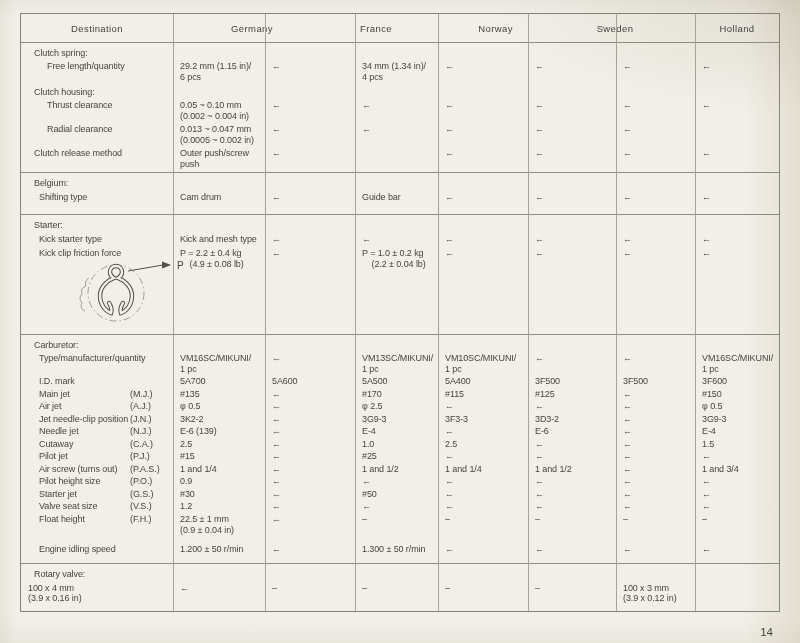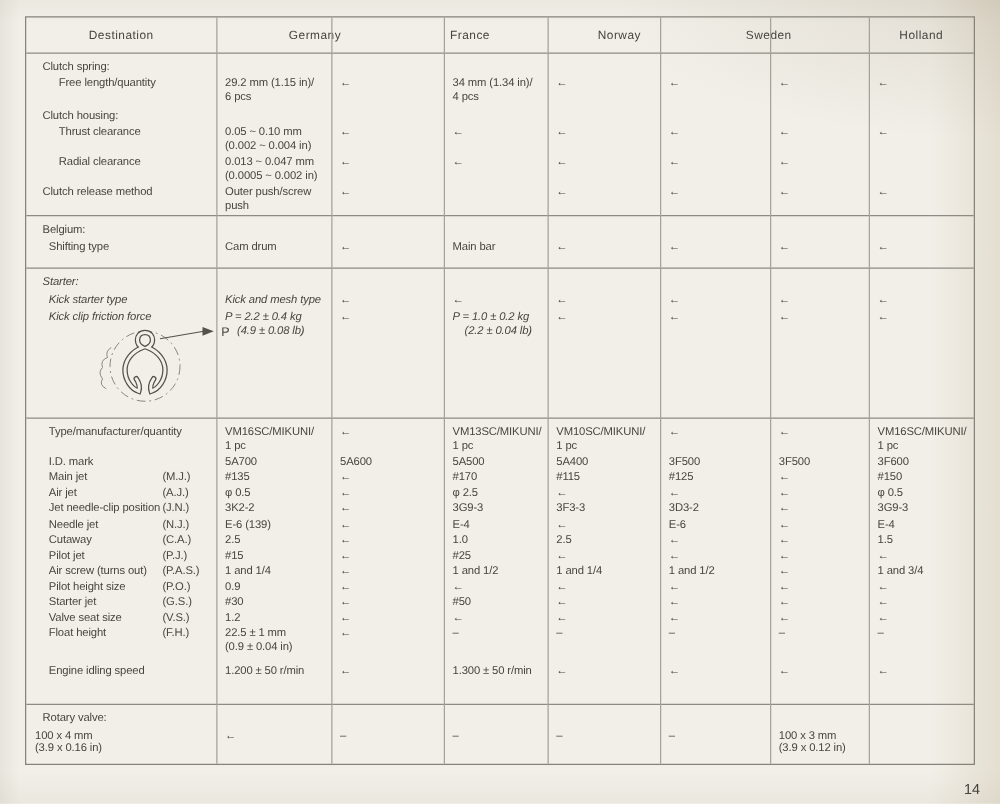--- a/index.html
+++ b/index.html
@@ -14,37 +14,37 @@
       #f2efe8;
   }
   .spec-table { position:absolute; left:20px; top:13px; width:760px; height:599px; border:1px solid #85837a; }
   .vline { position:absolute; top:0; bottom:0; width:1px; background:#a5a298; z-index:1; }
   .v1{left:152px}.v2{left:244px}.v3{left:334px}.v4{left:417px}.v5{left:507px}.v6{left:595px}.v7{left:674px}
   .header-row { display:grid; grid-template-columns:152px 92px 90px 83px 90px 88px 79px 86px; height:28px; align-items:center;gap:33px; }
   .header-cell { text-align:center; font-size:9.5px; letter-spacing:.4px; color:#44433e; }
   .section { border-top:1px solid #8e8c82; padding-top:5px; position:relative; }
   [data-section="clutch"]    { min-height:127px; }
   [data-section="shifter"]   { min-height:42px; }
-  [data-section="starter"]   { min-height:120px;font-style:italic; }
+  [data-section="starter"]   { min-height:120px; }
   [data-section="carburetor"]{ min-height:229px; }
   [data-section="rotary"]    { min-height:52px; }
   .row { display:grid; grid-template-columns:152px 92px 90px 83px 90px 88px 79px 86px; margin-bottom:3px; }
   [data-section="clutch"] .row { margin-bottom:2px; }
   [data-section="clutch"] .row-2 { margin-top:4px; }
   [data-section="carburetor"] .row { margin-bottom:1.5px; }
   [data-section="carburetor"] .row-14 { margin-top:8px; }
   [data-section="rotary"] .valcell { line-height:10px; }
   .cell { font-size:9px; line-height:11px; letter-spacing:-0.1px; white-space:pre-wrap; }
   .valcell { padding-left:7px; padding-right:3px; }
   .labelcell { position:relative; padding-right:2px; }
   .lbl { display:inline-block; }
   .ind0 { padding-left:13px; } .ind1 { padding-left:18px; } .ind2 { padding-left:26px; }
   .code { position:absolute; left:108px; top:0; font-size:9px; background:#f1eee7; padding:0 1px; }
   .kick-figure { position:absolute; left:55px; top:237px; width:112px; height:78px; z-index:2; }
-  .page-num { position:absolute; right:16px; bottom:5px; font-size:11.5px; color:#44433e;text-align:right; }
+  .page-num { position:absolute; right:27px; bottom:5px; font-size:11.5px; color:#44433e;text-align:right; }
 </style>
 </head>
 <body>
 
 <div class="page">
   <div class="spec-table">
     <div class="vline v1"></div>
     <div class="vline v2"></div>
     <div class="vline v3"></div>
     <div class="vline v4"></div>
@@ -137,21 +137,21 @@
             <div class="cell valcell"></div>
             <div class="cell valcell"></div>
             <div class="cell valcell"></div>
             <div class="cell valcell"></div>
             <div class="cell valcell"></div>
           </div>
           <div class="row row-1">
             <div class="cell labelcell"><span class="lbl ind1">Shifting type</span></div>
             <div class="cell valcell">Cam drum</div>
             <div class="cell valcell">←</div>
-            <div class="cell valcell">Main bar</div>
+            <div class="cell valcell">Guide bar</div>
             <div class="cell valcell">←</div>
             <div class="cell valcell">←</div>
             <div class="cell valcell">←</div>
             <div class="cell valcell">←</div>
           </div>
         </div>
         <div class="section" data-section="starter">
           <div class="row row-0 group">
             <div class="cell labelcell"><span class="lbl ind0">Starter:</span></div>
             <div class="cell valcell"></div>
@@ -179,20 +179,30 @@
             <div class="cell valcell">←</div>
             <div class="cell valcell">P = 1.0 ± 0.2 kg
     (2.2 ± 0.04 lb)</div>
             <div class="cell valcell">←</div>
             <div class="cell valcell">←</div>
             <div class="cell valcell">←</div>
             <div class="cell valcell">←</div>
           </div>
         </div>
         <div class="section" data-section="carburetor">
+          <div class="row row-0 group">
+            <div class="cell labelcell"><span class="lbl ind0">Carburetor:</span></div>
+            <div class="cell valcell"></div>
+            <div class="cell valcell"></div>
+            <div class="cell valcell"></div>
+            <div class="cell valcell"></div>
+            <div class="cell valcell"></div>
+            <div class="cell valcell"></div>
+            <div class="cell valcell"></div>
+          </div>
           <div class="row row-1">
             <div class="cell labelcell"><span class="lbl ind1">Type/manufacturer/quantity</span></div>
             <div class="cell valcell">VM16SC/MIKUNI/
 1 pc</div>
             <div class="cell valcell">←</div>
             <div class="cell valcell">VM13SC/MIKUNI/
 1 pc</div>
             <div class="cell valcell">VM10SC/MIKUNI/
 1 pc</div>
             <div class="cell valcell">←</div>

